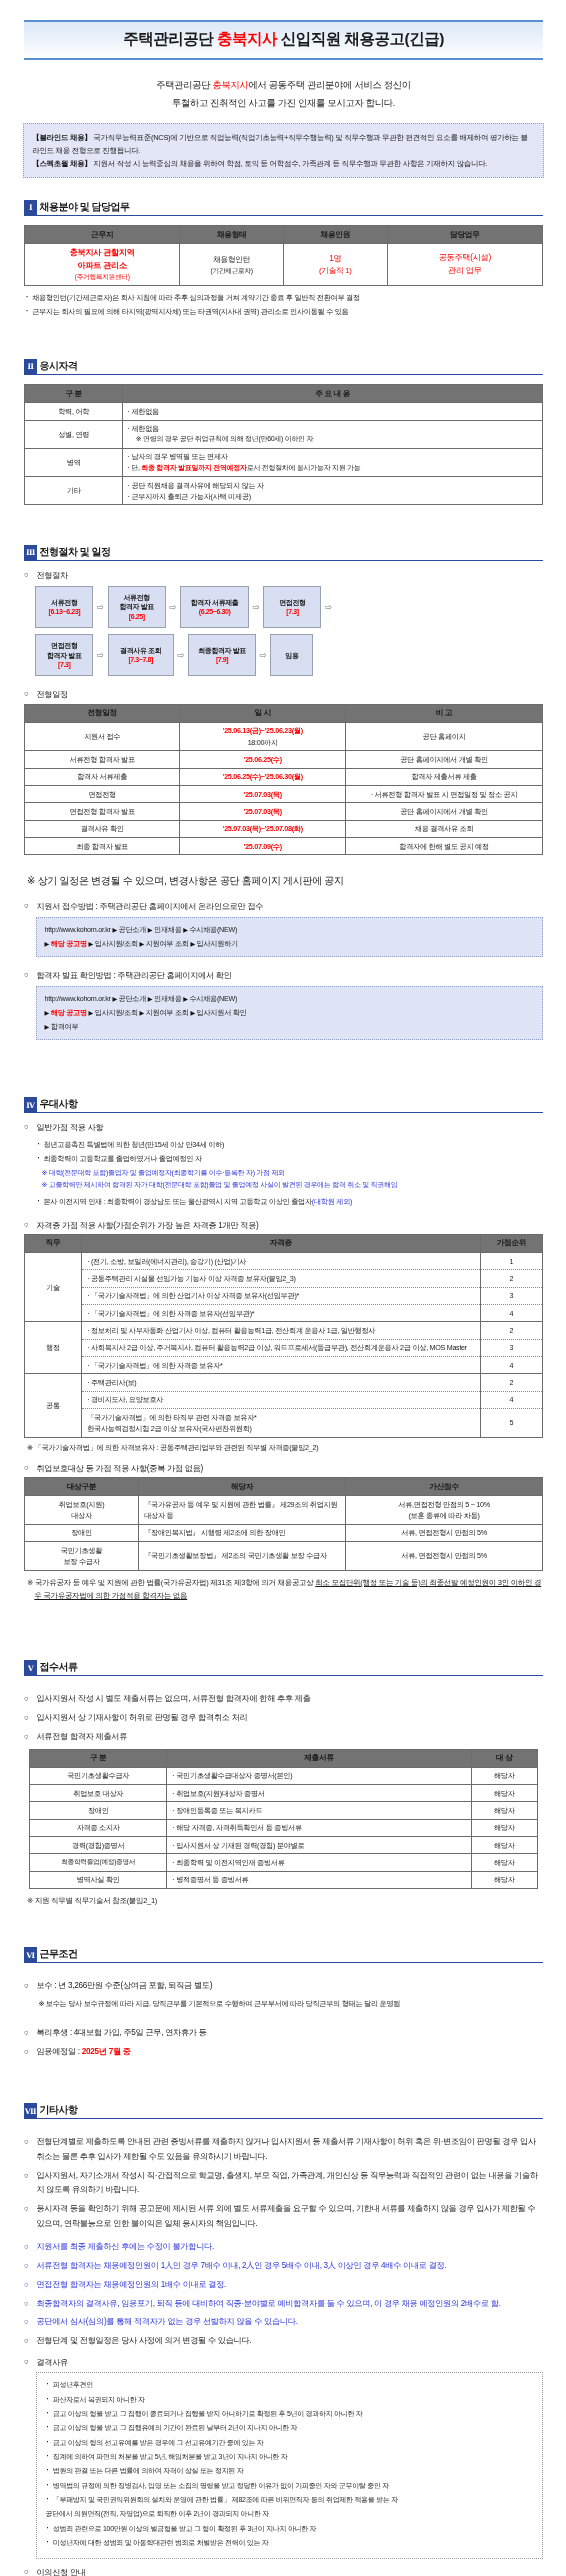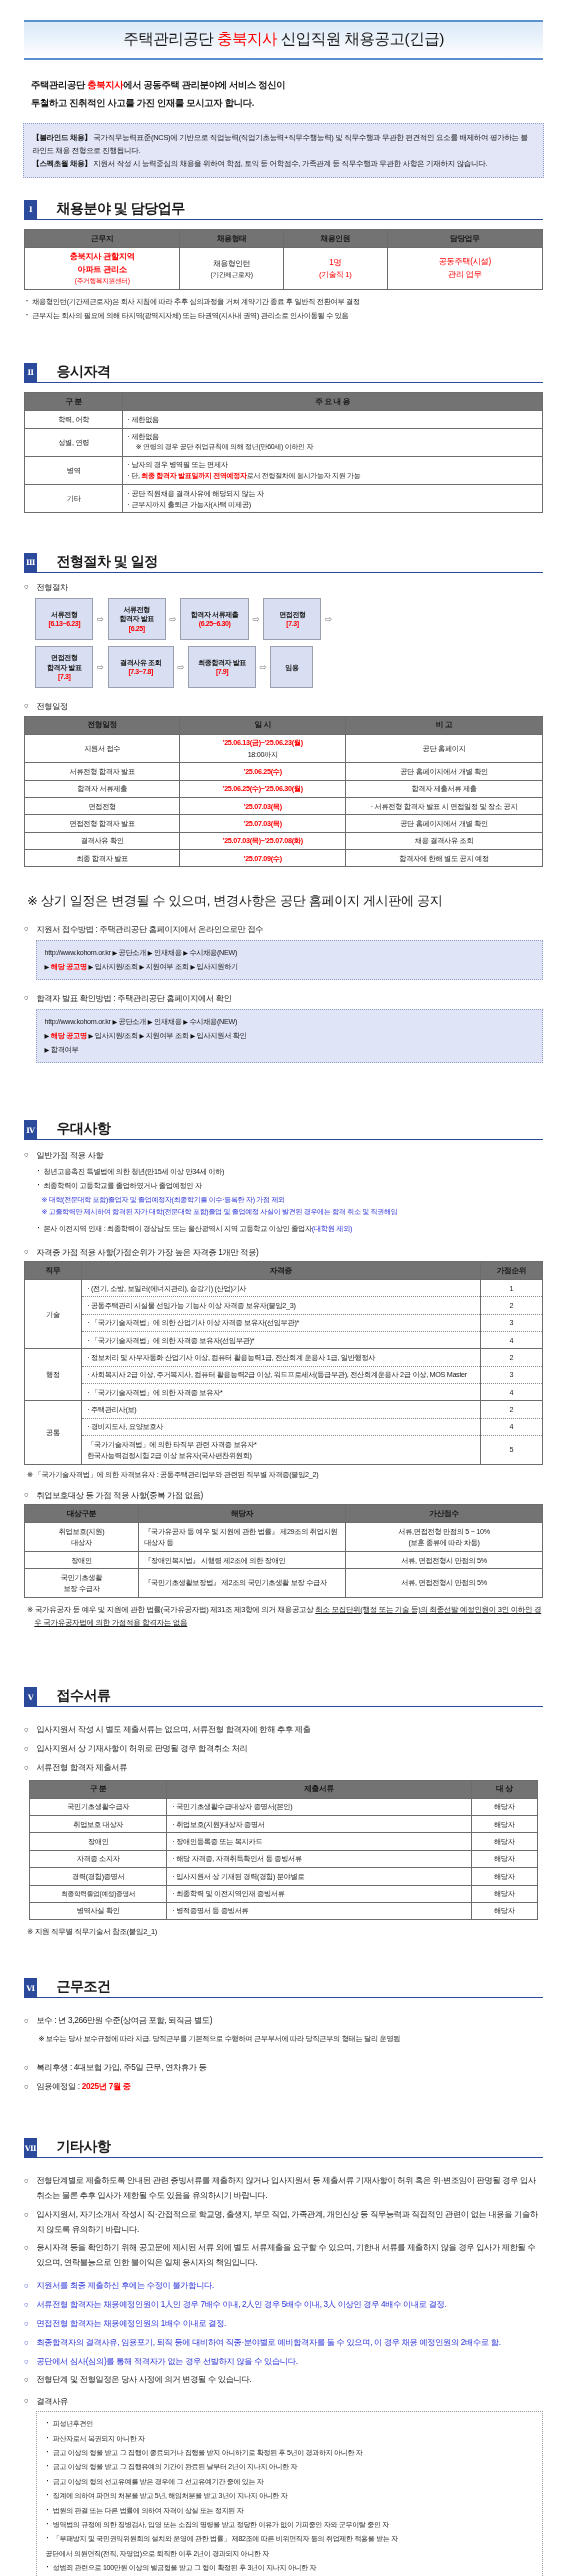--- a/index.html
+++ b/index.html
@@ -13,28 +13,28 @@
   
   .title-banner{
     margin:19.6px 24px 0 24px;
     border-top:2.6px solid #5b8fd0;
     border-bottom:2.6px solid #5b8fd0;
     background:linear-gradient(to bottom,#dce9f7 0%,#eaf2fb 45%,#ffffff 100%);
     text-align:center;
     padding:7.2px 0 8.2px 0;
   }
   .title-banner .t{
-    font-size:15.5px;font-weight:normal;letter-spacing:-0.5px;white-space:nowrap;
+    font-size:15.5px;font-weight:bold;letter-spacing:-0.5px;white-space:nowrap;
   }
   .red{color:#ff0000;}
   .blue{color:#2b32d8;}
 
   
   .intro{
-    margin:17.5px 31px 0 31px;font-size:9.3px;font-weight:bold;
+    margin:17.5px 31px 0 31px;text-align:center;font-size:9.3px;font-weight:normal;
     line-height:1.85;letter-spacing:-0.3px;
   }
 
   .notice-box{
     margin:11.3px 23px 0 23px;
     border:0.5px dotted #8f9ec4;
     background:#e3e6f7;
     padding:6.7px 8.2px 7.2px 8.2px;
     font-size:7.5px;line-height:1.75;letter-spacing:-0.3px;
   }
@@ -42,22 +42,22 @@
 
   
   .sec{margin:21.6px 24px 0 24px;}
   .sec-head{display:flex;align-items:stretch;}
   .sec-num{
     width:13.4px;min-height:15.5px;background:#2b4a9b;color:#fff;
     font-size:7.7px;font-weight:bold;display:flex;align-items:center;justify-content:center;
     font-family:"Liberation Serif","DejaVu Serif",serif;
   }
   .sec-title{
-    flex:1;font-size:14px;font-weight:bold;letter-spacing:-0.5px;
-    padding:0 0 1px 19px;display:flex;align-items:center;
+    flex:1;font-size:10px;font-weight:bold;letter-spacing:-0.5px;
+    padding:0 0 1px 2px;display:flex;align-items:center;
     border-bottom:1.5px solid #2b4a9b;
   }
   .sec-body{margin-top:9.3px;}
 
   
   table.grid{border-collapse:collapse;width:100%;font-size:7.2px;letter-spacing:-0.3px;}
   table.grid th,table.grid td{
     border:0.5px solid #6c6c6c;padding:2.6px 3.1px;text-align:center;vertical-align:middle;line-height:1.55;
   }
   table.grid thead th{background:#737373;font-weight:bold;font-size:7.7px;}
@@ -330,21 +330,21 @@
             <td>채용 결격사유 조회</td>
           </tr>
           <tr>
             <td>최종 합격자 발표</td>
             <td class="red" style="font-weight:bold">'25.07.09(수)</td>
             <td>합격자에 한해 별도 공지 예정</td>
           </tr>
         </tbody>
       </table>
 
-      <div class="note" style="margin-top:23px;font-size:13px">※ 상기 일정은 변경될 수 있으며, 변경사항은 공단 홈페이지 게시판에 공지</div>
+      <div class="note" style="margin-top:17px;font-size:10px">※ 상기 일정은 변경될 수 있으며, 변경사항은 공단 홈페이지 게시판에 공지</div>
 
       <div class="sub-head" style="margin-top:11.3px">지원서 접수방법 : 주택관리공단 홈페이지에서 온라인으로만 접수</div>
       <div class="link-box">
         <div>
           <span>http://www.kohom.or.kr</span>
           <span class="arw">▶</span> <span>공단소개</span>
           <span class="arw">▶</span> <span>인재채용</span>
           <span class="arw">▶</span> <span>수시채용(NEW)</span>
         </div>
         <div>

